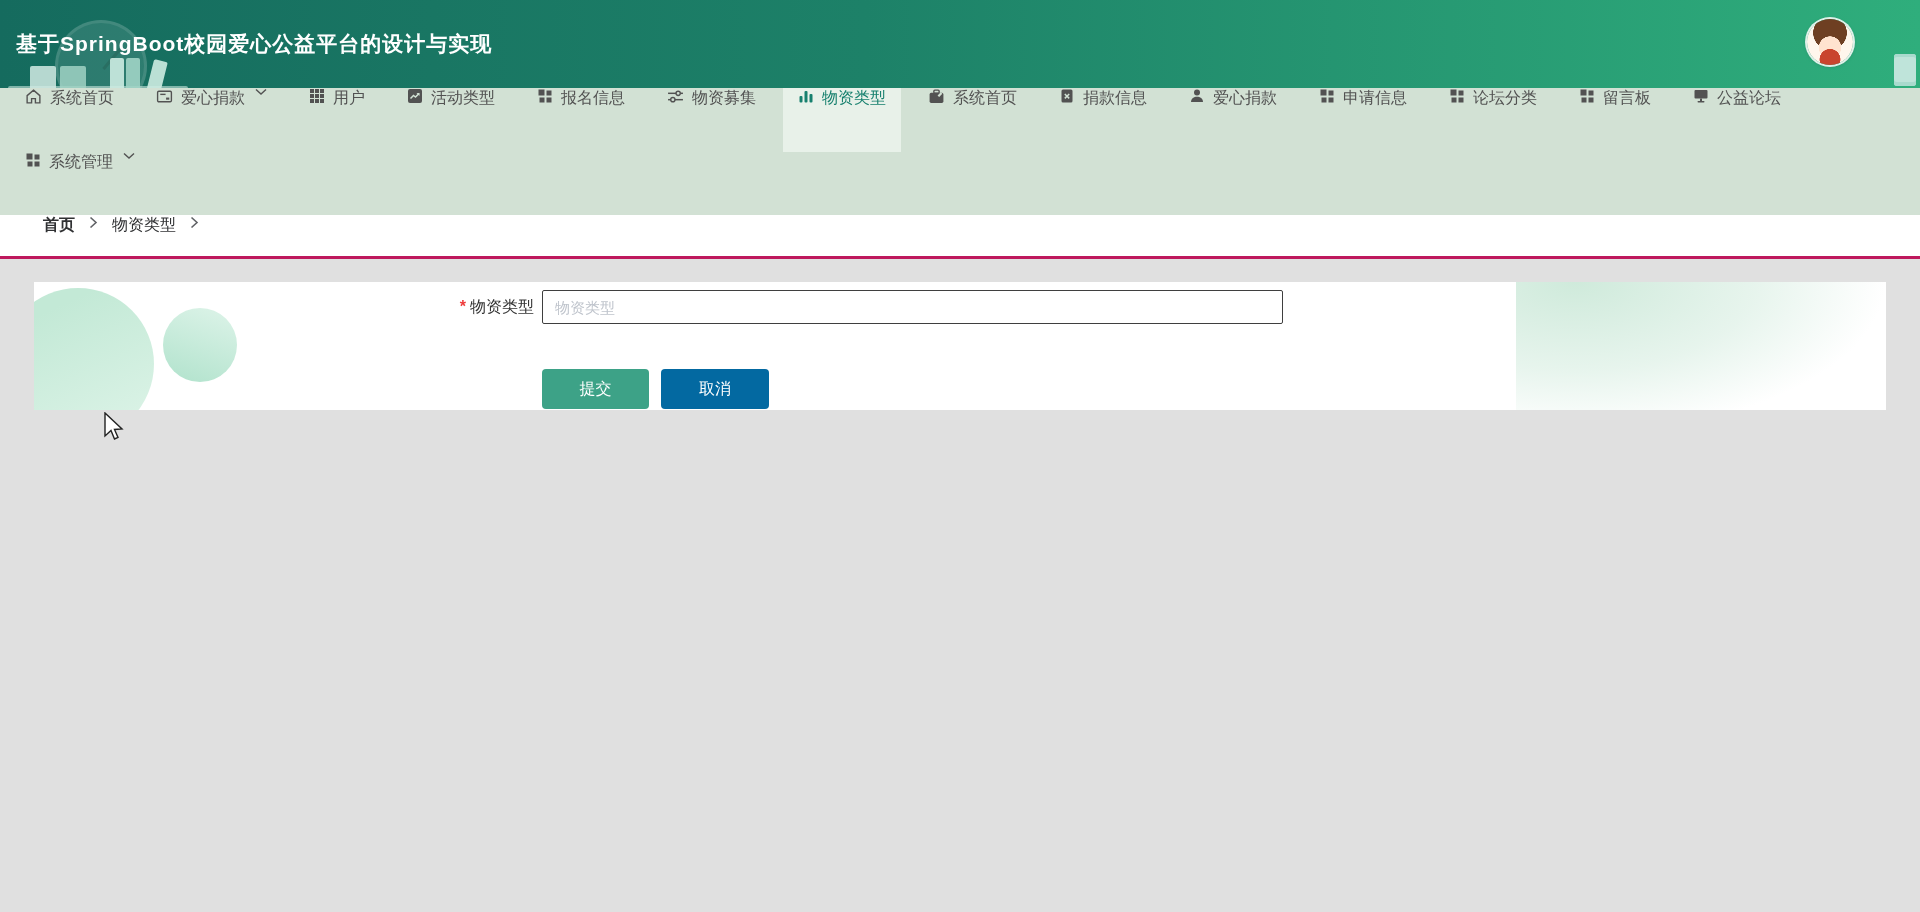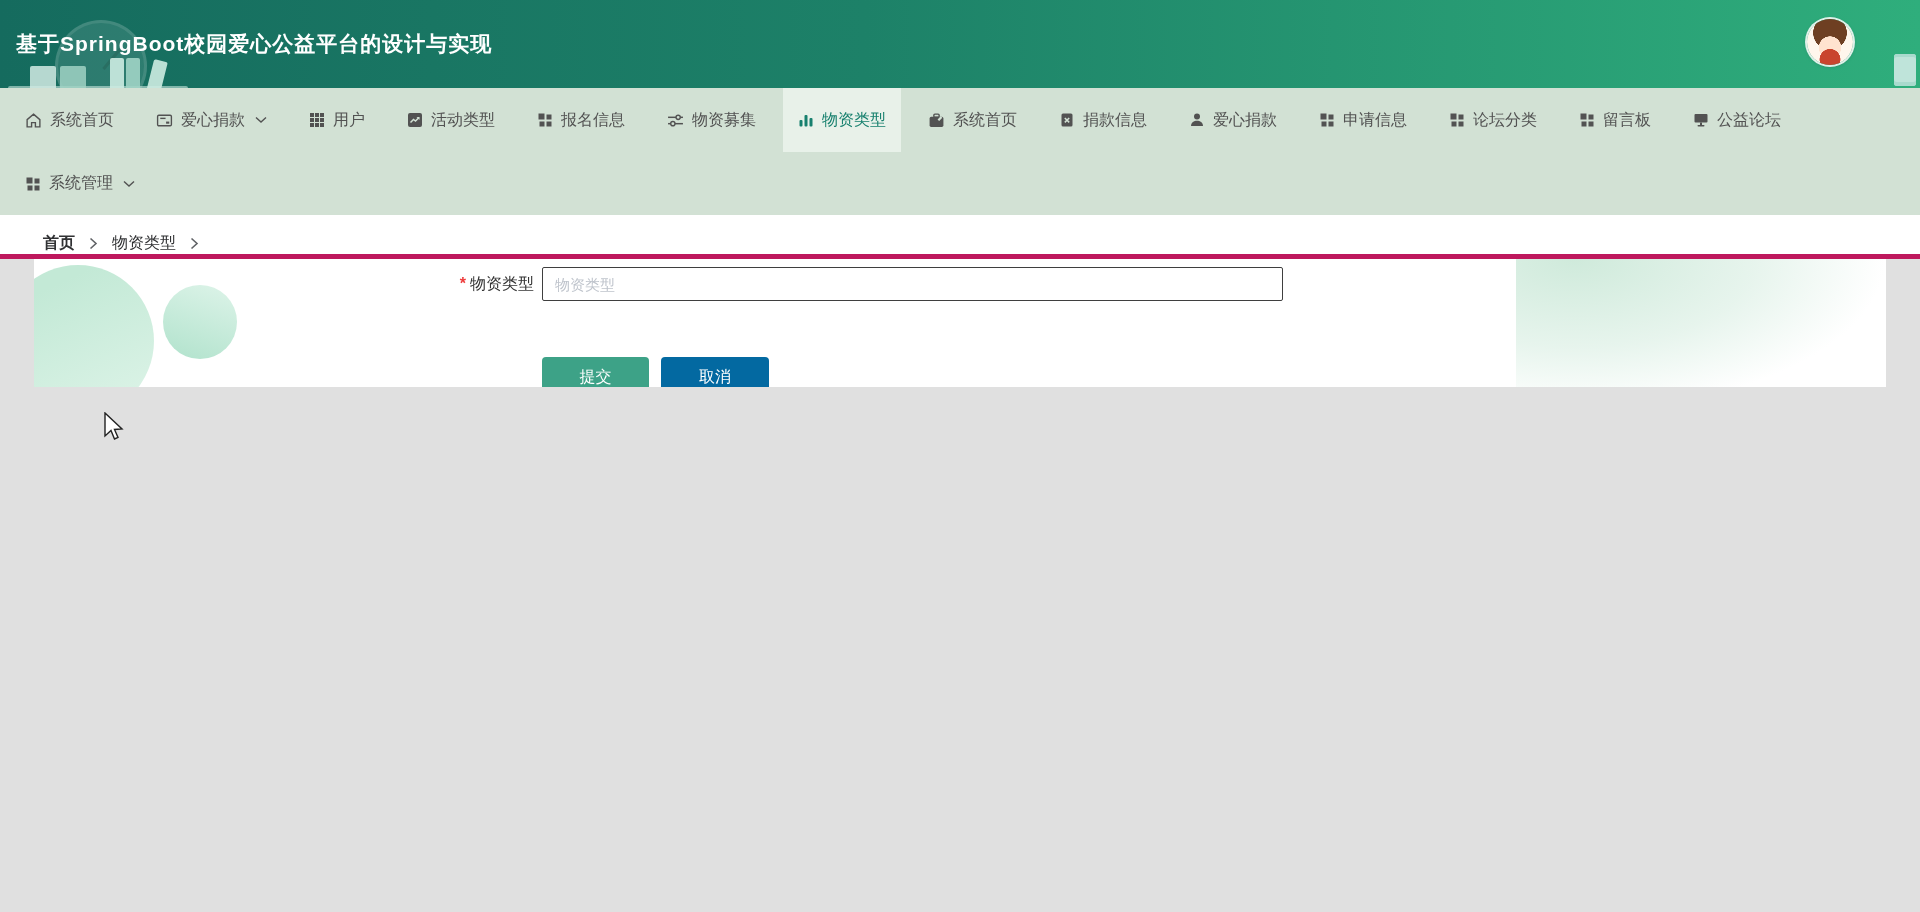--- a/index.html
+++ b/index.html
@@ -56,37 +56,37 @@
       radial-gradient(circle at 50% 30%, #6e3f22 0 42%, transparent 43%),
       radial-gradient(circle at 50% 50%, #fff6ec 0 100%);
     box-shadow:0 0 0 2px rgba(255,255,255,0.85), 0 1px 4px rgba(0,0,0,0.25);
   }
 
   
   .nav { background:#d2e1d4; width:100%; }
   .nav-row { display:flex; align-items:stretch; height:64px; padding-left:10px; }
   .nav-row.second { height:63px; }
   .nav-item {
-    display:flex; align-items:center; gap:8px; padding:0 15px; margin-right:12px;
+    display:flex; align-items:flex-start; gap:8px; padding:0 15px; margin-right:12px;
     color:#525252; font-size:16px; cursor:pointer; white-space:nowrap;
   }
   .nav-item svg { display:block; }
   .nav-item.active { background:#e8f1e9; color:#17806e; }
   .chev { margin-left:2px; }
 
   
   .breadcrumb {
-    background:#fff; height:44px; display:flex; align-items:flex-end; gap:14px;
-    padding-left:43px; font-size:16px; color:#303133; border-bottom:5px solid #be185d;
+    background:#fff; height:44px; display:flex; align-items:flex-start; gap:14px;
+    padding-left:43px; font-size:16px; color:#303133; border-bottom:3px solid #be185d;
   }
   .crumb { cursor:default; }
   .crumb.link { cursor:pointer; font-weight:600; }
 
   
-  .main { background:#e0e0e0; height:625px; position:relative; }
+  .main { background:#e0e0e0; height:625px; padding-top:23px; position:relative; }
   .card {
     position:relative; margin:0 34px; height:128px; background:#fff; overflow:hidden;
   }
   .deco-circle-big {
     position:absolute; left:-32px; top:6px; width:152px; height:152px; border-radius:50%;
     background:linear-gradient(155deg,#c3e9d6 20%,#d9f2e5 85%);
   }
   .deco-circle-small {
     position:absolute; left:129px; top:26px; width:74px; height:74px; border-radius:50%;
     background:linear-gradient(200deg,#d9f2e6 10%,#b5e4cf 90%);
@@ -103,21 +103,20 @@
   .form-input {
     margin-left:8px; width:741px; height:34px; border:1px solid #3f3f3f; border-radius:2px;
     font-size:15px; padding:0 12px; color:#303133; outline:none; background:#fff;
     font-family:"Liberation Sans","DejaVu Sans",sans-serif;
   }
   .form-input::placeholder { color:#bfc4cc; }
   .btn-row { position:absolute; top:87px; left:508px; display:flex; gap:12px; }
   .btn {
     height:40px; border:none; border-radius:4px; font-size:16px; color:#fff; cursor:pointer;
     font-family:"Liberation Sans","DejaVu Sans",sans-serif;
-    margin-top:11px;
   }
   .btn-submit { width:107px; background:#3da287; }
   .btn-cancel { width:108px; background:#0369a1; }
 
   
   .cursor { position:absolute; left:103px; top:412px; z-index:50; pointer-events:none; }
 </style>
 </head>
 <body>
 

